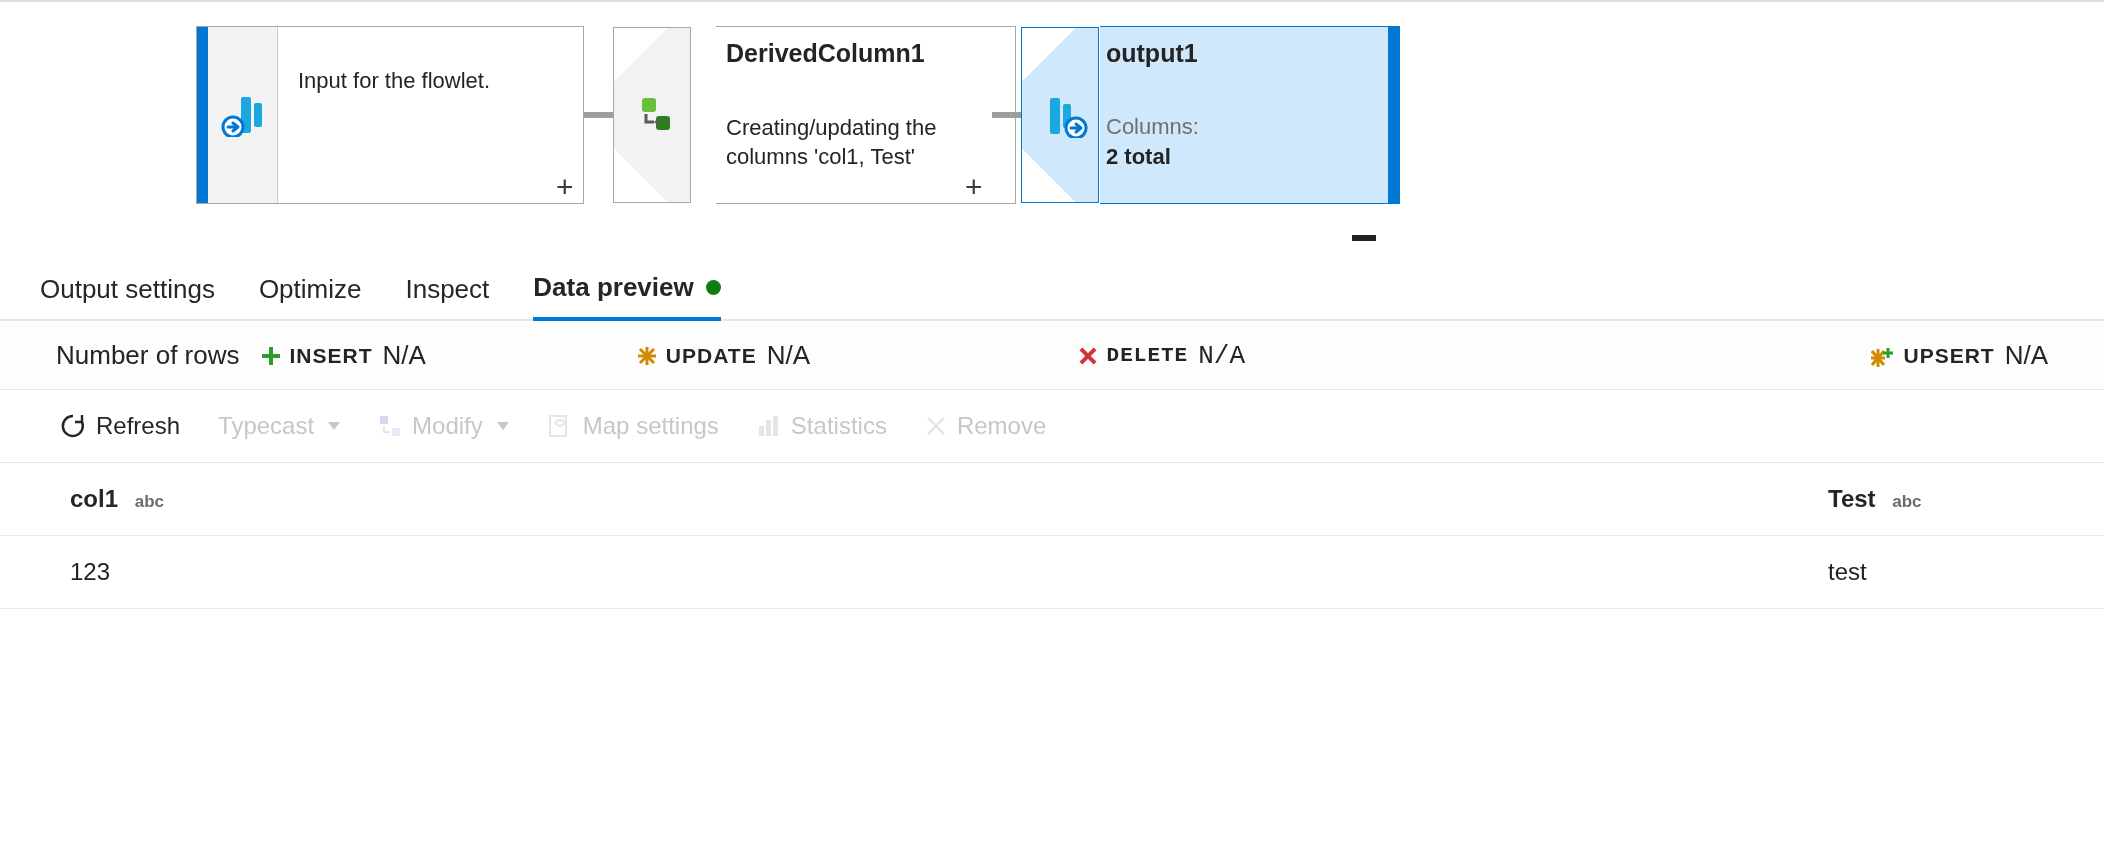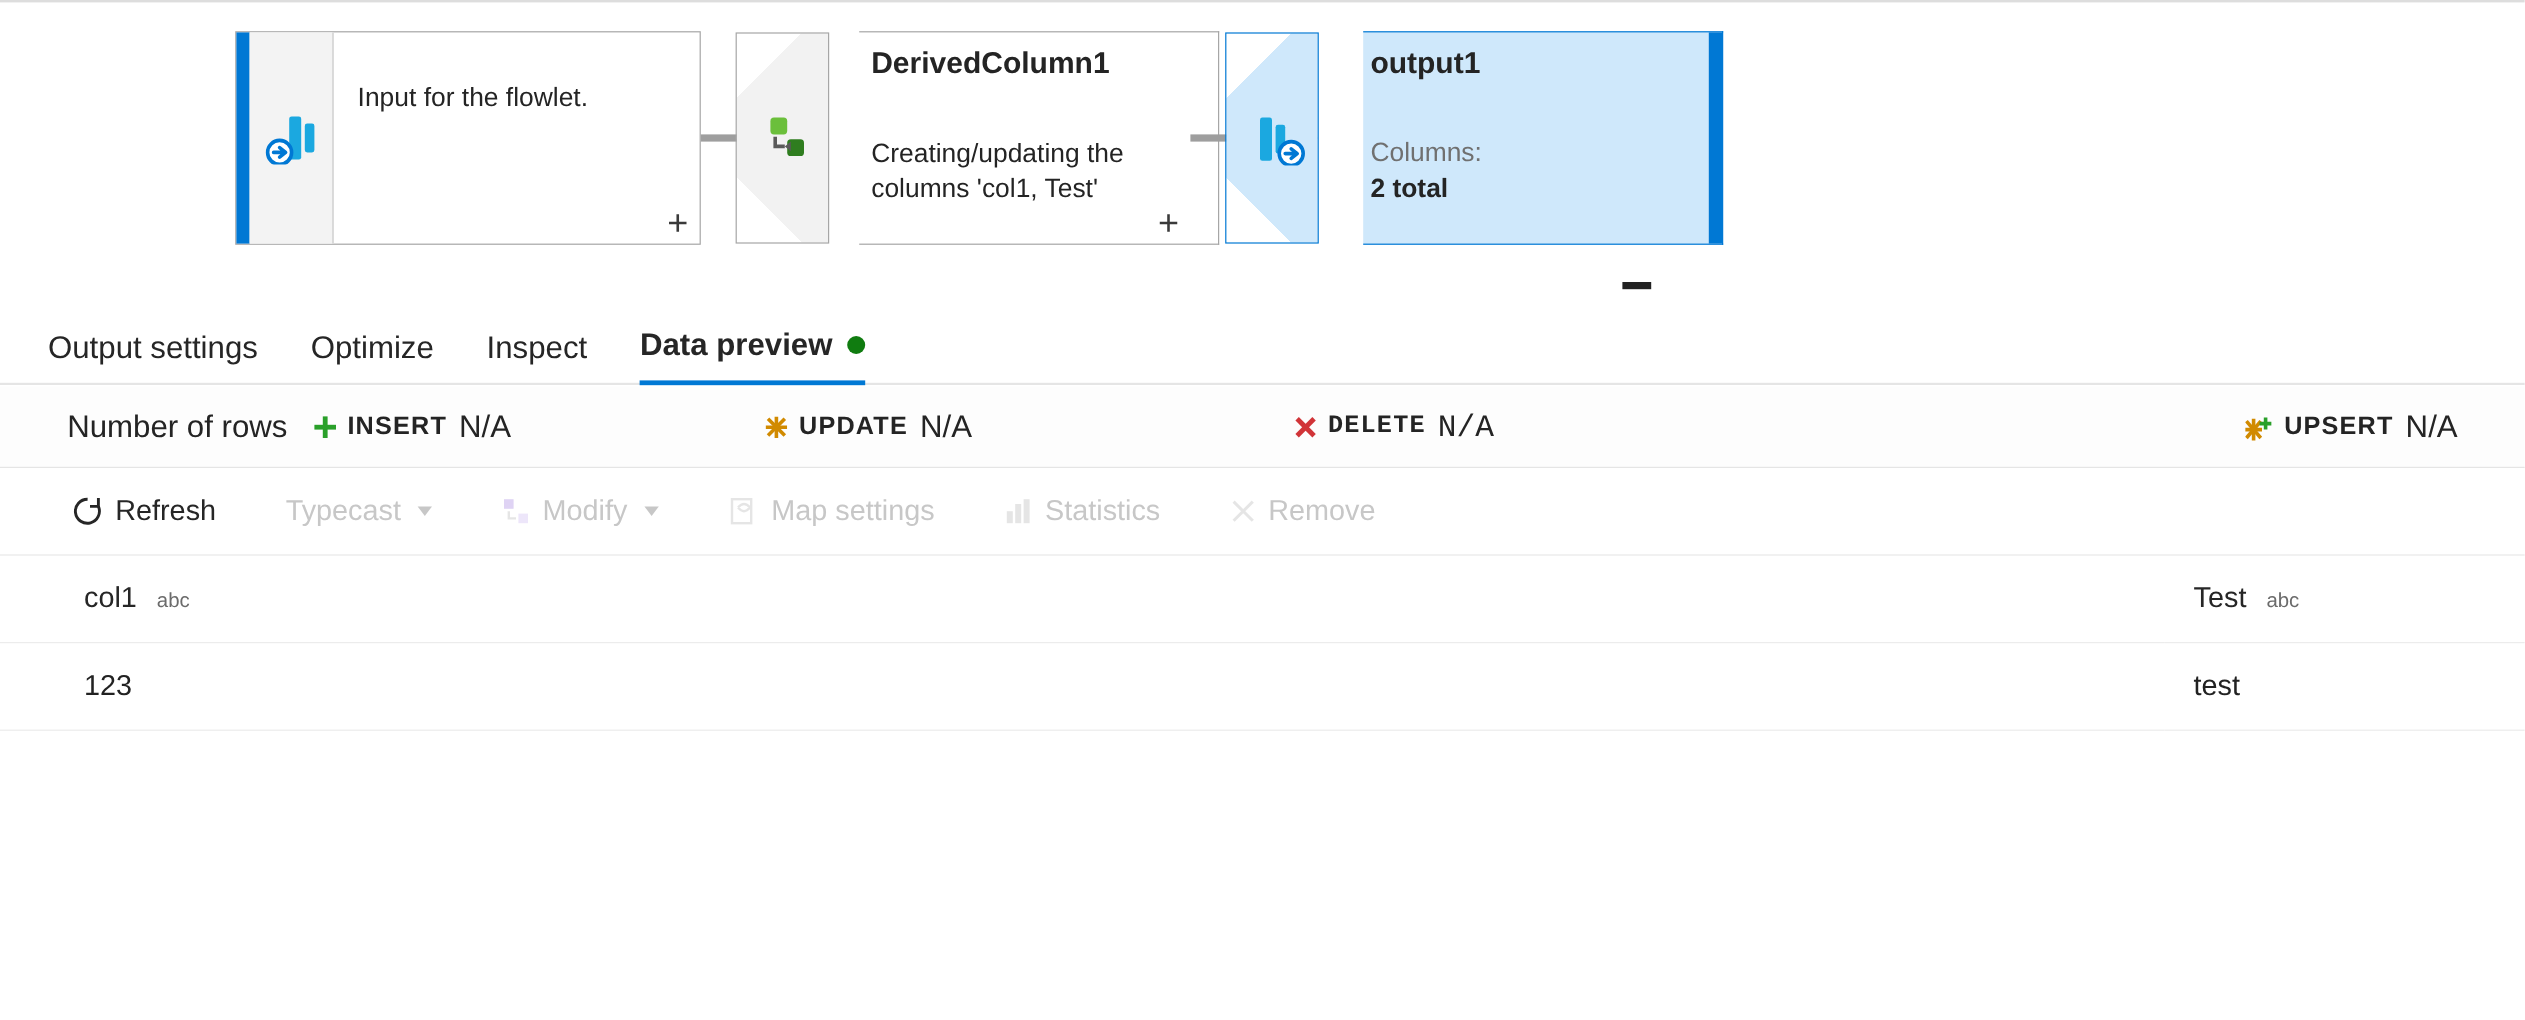--- a/index.html
+++ b/index.html
@@ -125,21 +125,21 @@
   .ico.star svg { position:absolute; inset:0; }
   .ico.x { position: relative; }
   .ico.x::before, .ico.x::after { content:""; position:absolute; background:#d13438; width:4px; height:20px; left:7px; top:-1px; }
   .ico.x::before { transform: rotate(45deg); }
   .ico.x::after  { transform: rotate(-45deg); }
   .ico.starplus { position:relative; width:22px; height:22px; }
 
   
   .toolbar {
     display: flex;
-    gap: 58px;
+    gap: 38px;
     align-items: center;
     padding: 22px 60px 22px 60px;
     font-size: 24px;
     border-bottom: 1px solid #e8e8e8;
   }
   .toolbar .btn { display: flex; align-items: center; gap: 10px; color: #262626; cursor: pointer; }
   .toolbar .btn.disabled { color: #c7c7c7; cursor: default; }
   .toolbar .btn.disabled svg { opacity: .45; }
   .chev-sm::after { content:""; display:inline-block; width:0;height:0;border-left:6px solid transparent;border-right:6px solid transparent;border-top:8px solid #c7c7c7; margin-left:4px;}
 
@@ -148,21 +148,21 @@
   table.data {
     width: 100%;
     border-collapse: collapse;
     font-size: 24px;
   }
   table.data th, table.data td {
     text-align: left;
     padding: 22px 24px;
     border-bottom: 1px solid #ececec;
   }
-  table.data th { font-weight: 400; color: #262626; }
+  table.data th { font-weight: 700; color: #262626; }
   table.data th .colname { font-size: 24px; }
   table.data th .coltype { font-size: 17px; color: #6b6b6b; margin-left: 10px; }
   table.data th:first-child, table.data td:first-child { padding-left: 70px; }
   table.data th:last-child,  table.data td:last-child  { padding-right: 70px; }
 
   
   .drag-handle { position:absolute; width:24px; height:6px; background:#222; right:20px; }
 </style>
 </head>
 <body>
@@ -208,21 +208,21 @@
   <div class="chevron sel" style="left:1020px;">
     <div class="chevron-inner" style="border:1px solid #0078d4;"></div>
     <svg class="icon" width="44" height="44" viewBox="0 0 44 44" style="left:24px; top:68px;">
       <rect x="6" y="4" width="10" height="36" rx="2" fill="#1ba8e0"></rect>
       <rect x="19" y="10" width="8" height="24" rx="2" fill="#1ba8e0"></rect>
       <circle cx="32" cy="34" r="10" fill="#fff" stroke="#0078d4" stroke-width="3"></circle>
       <path d="M27 34 h8 M32 30 l5 4 -5 4" stroke="#0078d4" stroke-width="3" fill="none" stroke-linecap="round" stroke-linejoin="round"></path>
     </svg>
   </div>
 
-  <div class="node selected" style="left:1136px; width:300px; border-left:none;">
+  <div class="node selected" style="left:1100px; width:300px; border-left:none;">
     <div class="content" style="padding-left:6px;">
       <div class="title">output1</div>
       <div style="padding-top:28px;">
         <div class="sub-label">Columns:</div>
         <div class="sub-value">2 total</div>
       </div>
     </div>
     <div class="bar-r"></div>
   </div>
 

